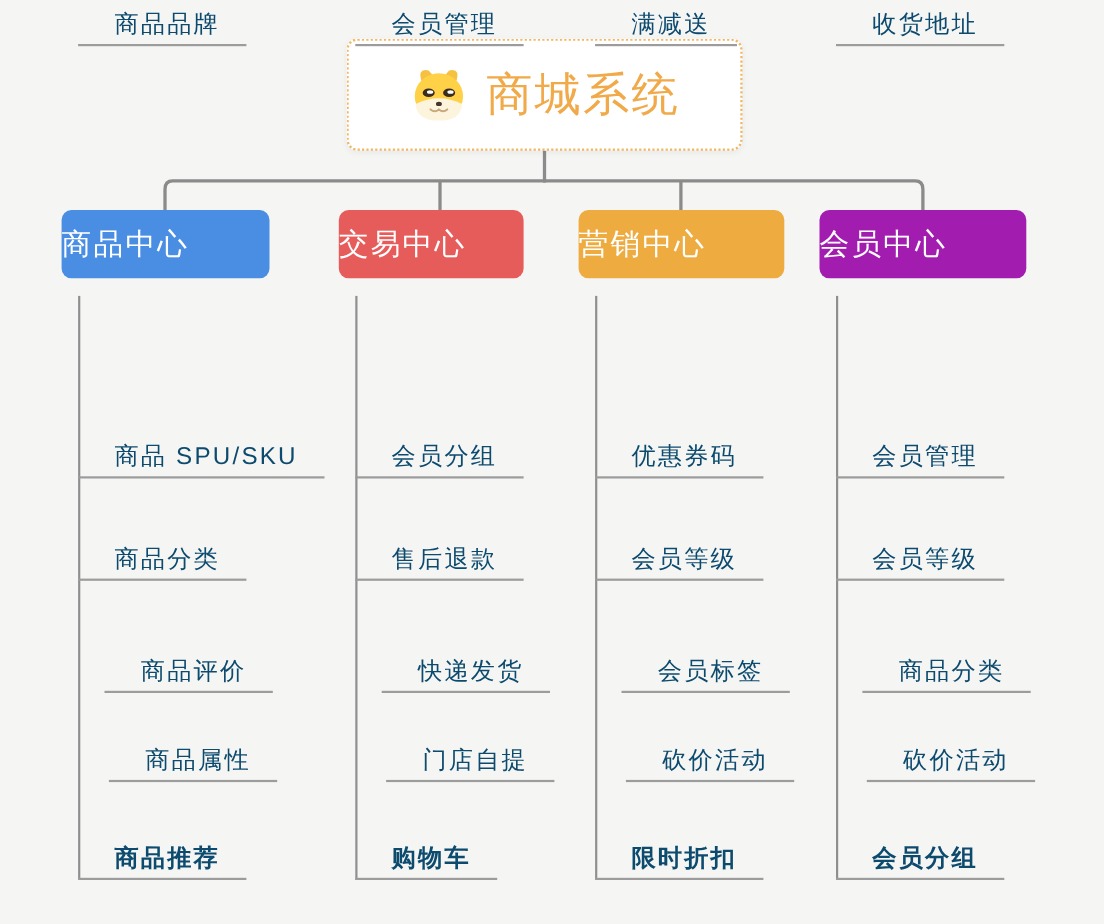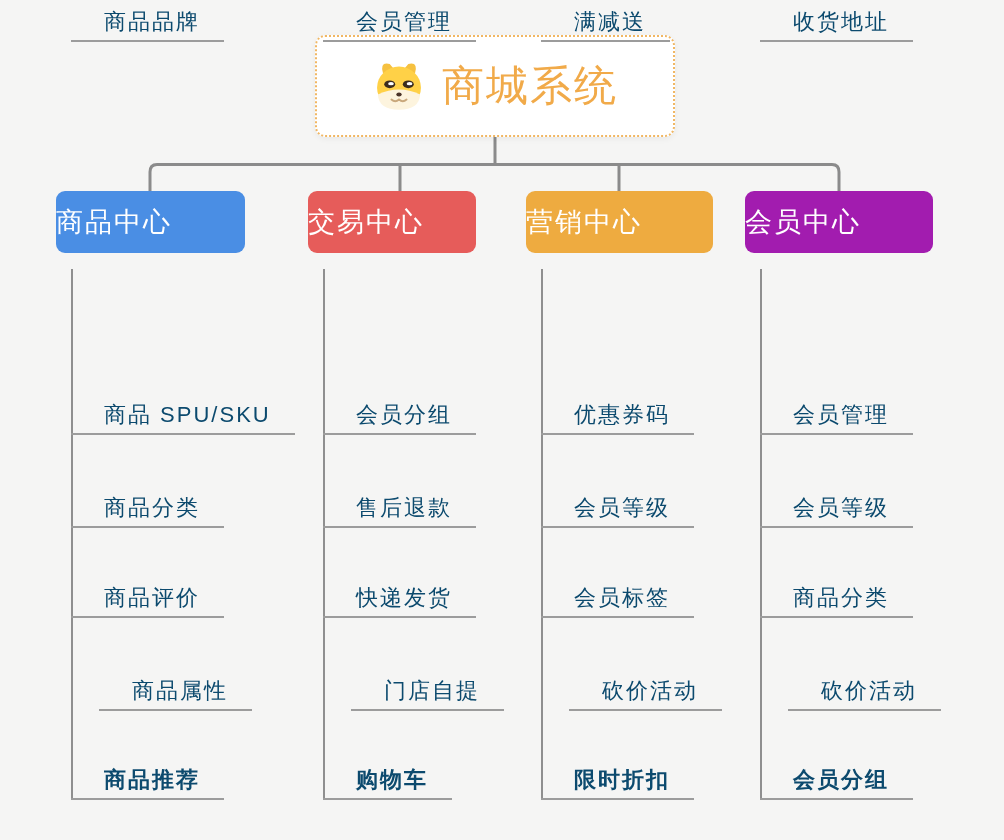--- a/index.html
+++ b/index.html
@@ -68,21 +68,21 @@
     display:flex;align-items:flex-end;
     font-size:22px;
     letter-spacing:2px;
     color:#0c4a6e;
     white-space:nowrap;
     line-height:1;
   }
   .item:nth-of-type(1){top:312px;}
   .item:nth-of-type(2){top:393px;}
   .item:nth-of-type(3){top:486px;}
-  .item:nth-of-type(4){top:576px;}
+  .item:nth-of-type(4){top:588px;margin-left:24px;}
   .item:nth-of-type(5){top:669px;margin-left:28px;}
   .item:nth-of-type(6){top:758px;font-weight:bold;}
 </style>
 </head>
 <body>
 
 <div class="canvas">
 
   <svg class="connectors" viewBox="0 0 1004 840" fill="none" stroke="#8b8b8b" stroke-width="3">
     <path d="M495 137 L495 166"></path>

